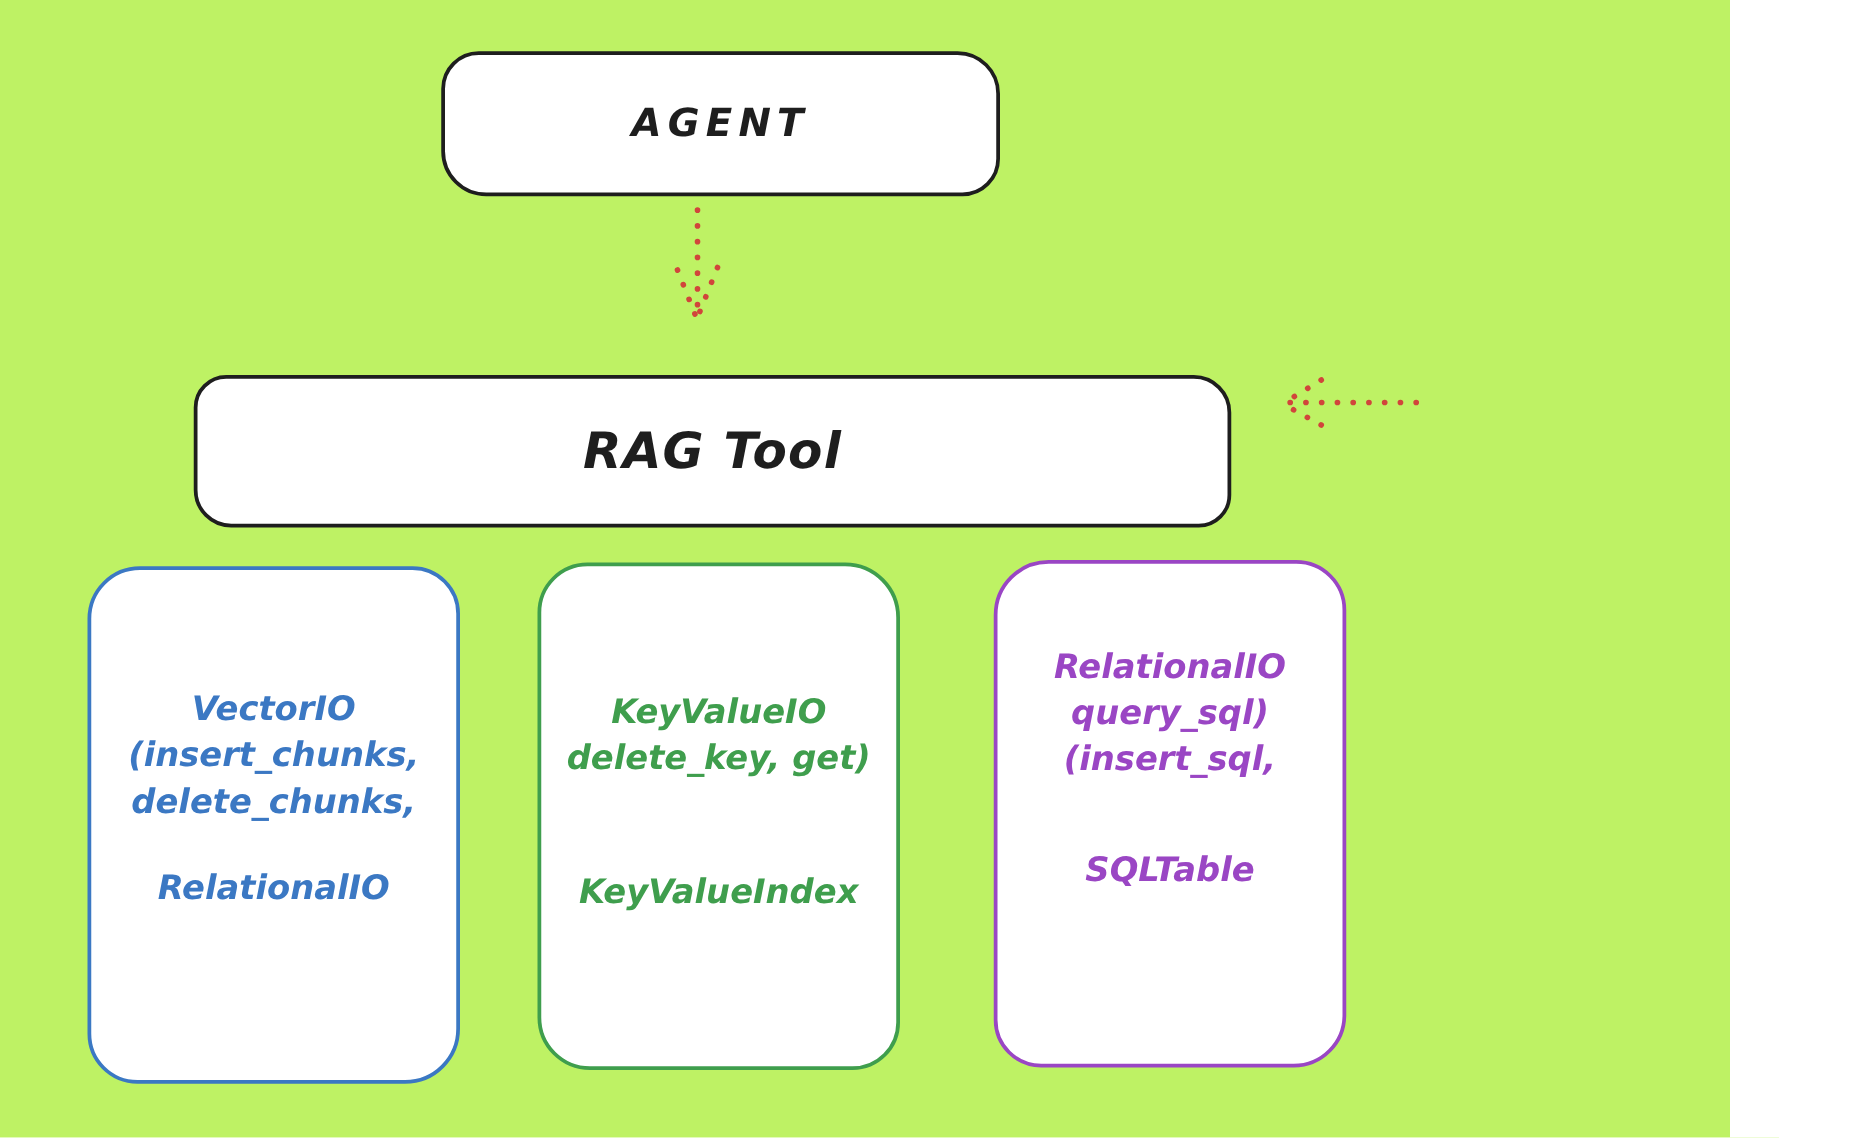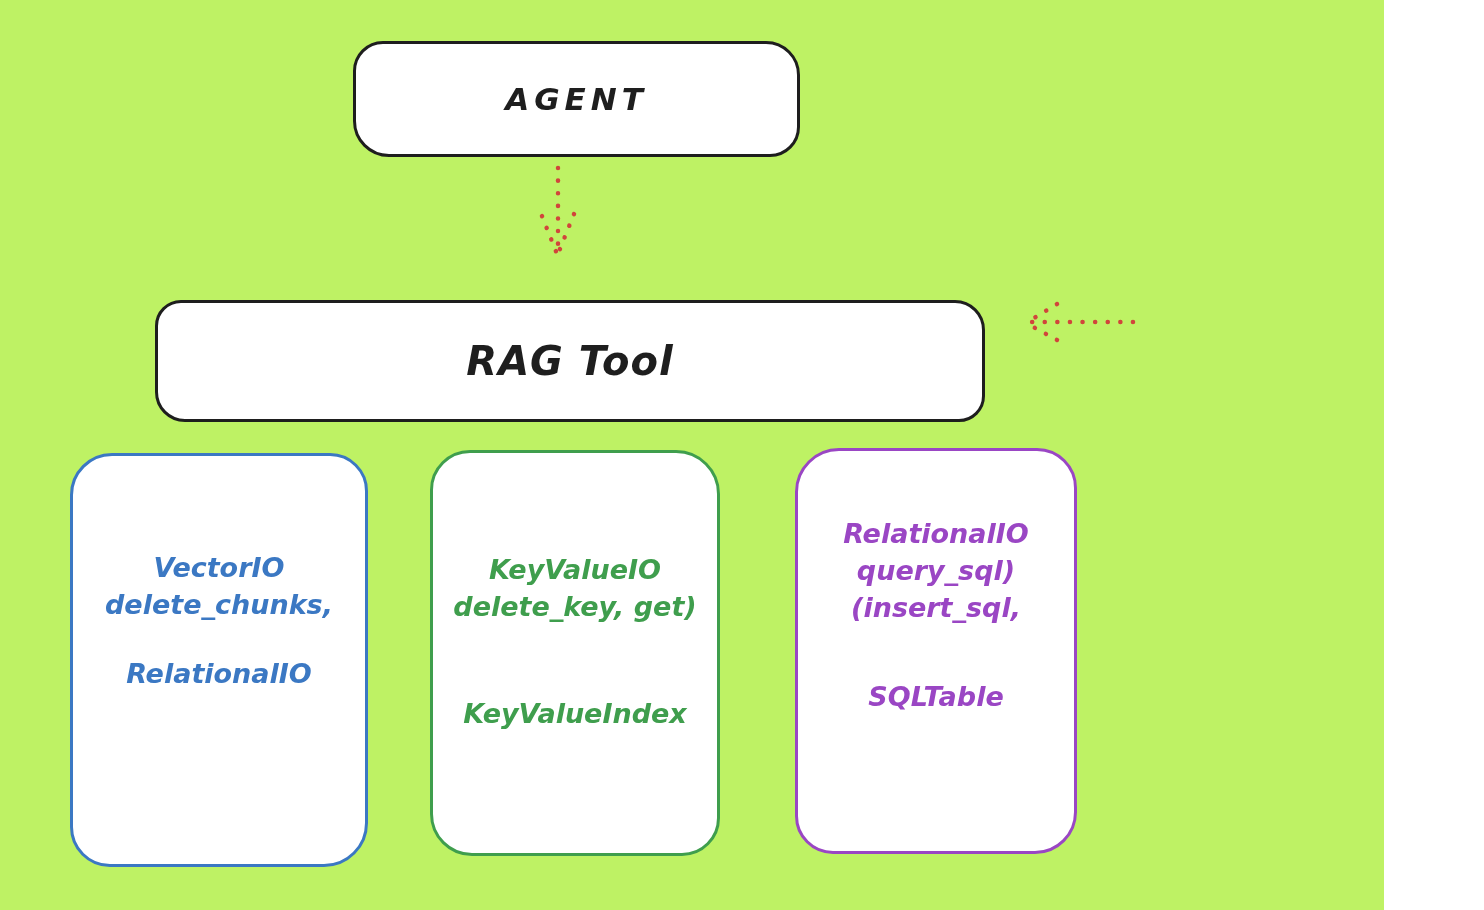--- a/index.html
+++ b/index.html
@@ -130,20 +130,21 @@
         <path d="M1057 304 L1026 323"></path>
         <path d="M1057 340 L1026 323"></path>
       </g>
     </g>
   </svg>
 
 
   <div class="io-box io-blue">
     <div class="sig-group">
       <div>VectorIO</div>
+      <div>(insert_chunks,</div>
       <div>delete_chunks,</div>
     </div>
     <div class="index-label">RelationalIO</div>
   </div>
 
   <div class="io-box io-green">
     <div class="sig-group">
       <div>KeyValueIO</div>
       <div>delete_key, get)</div>
     </div>

